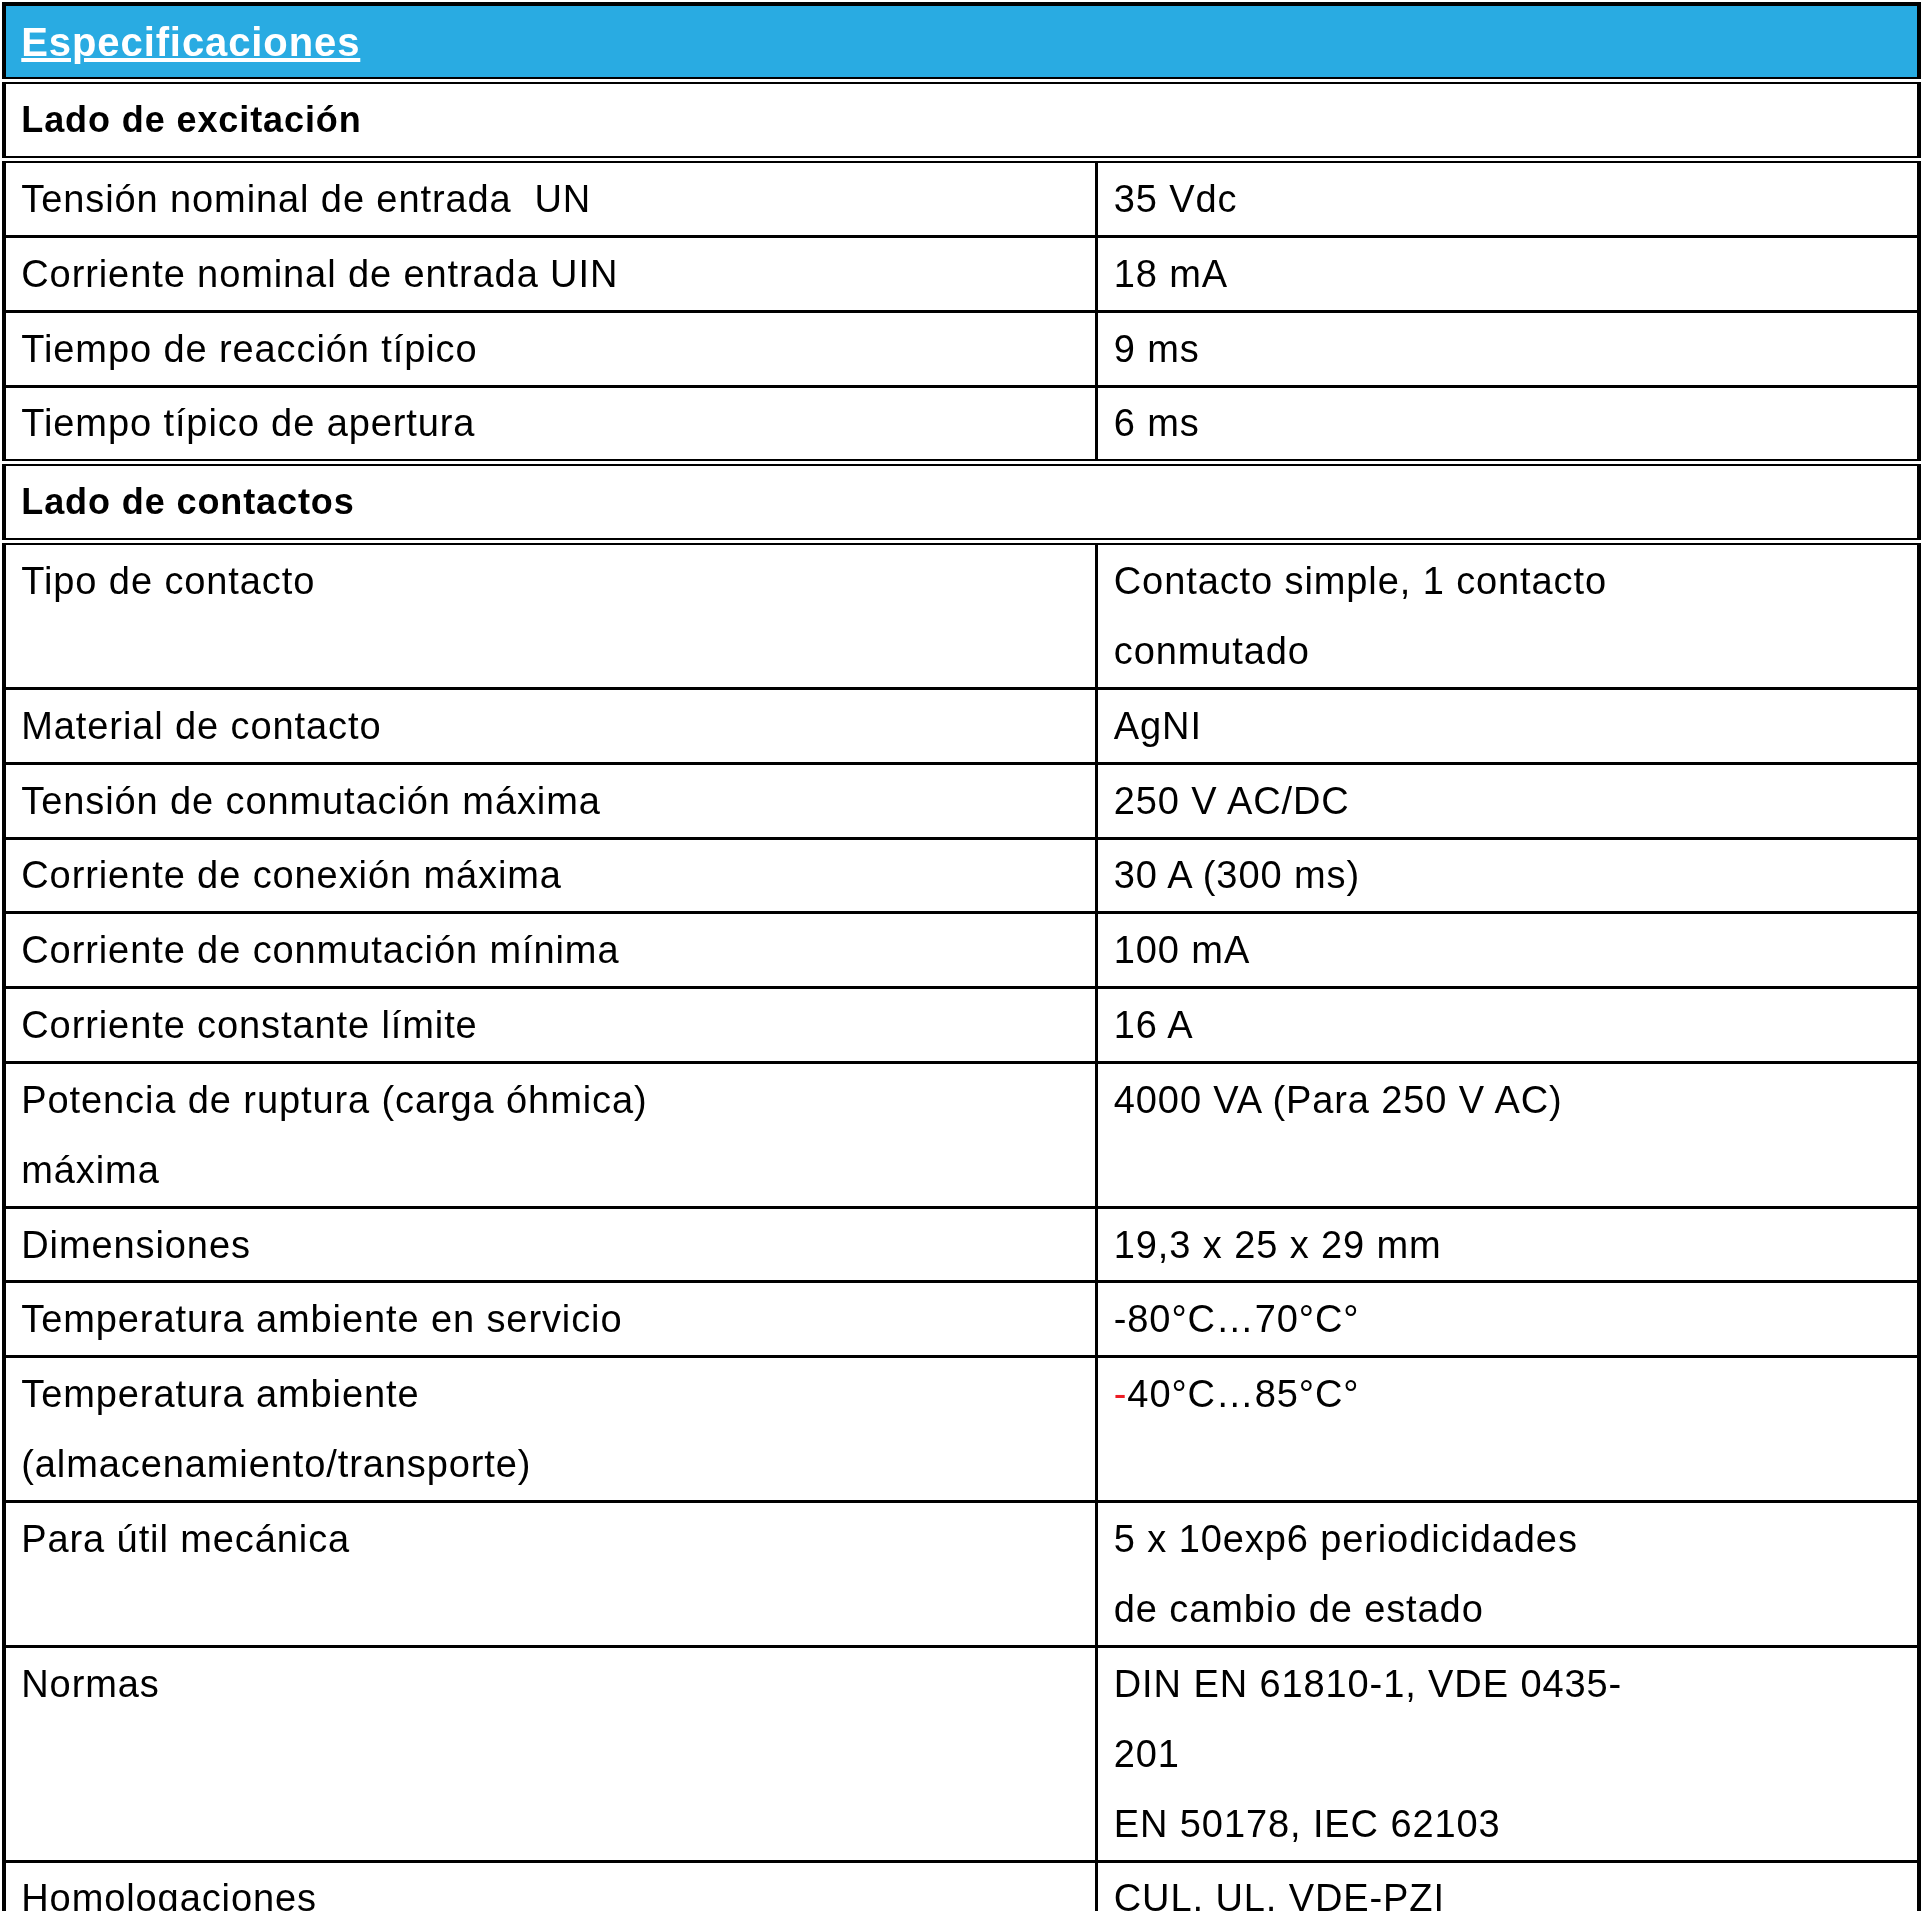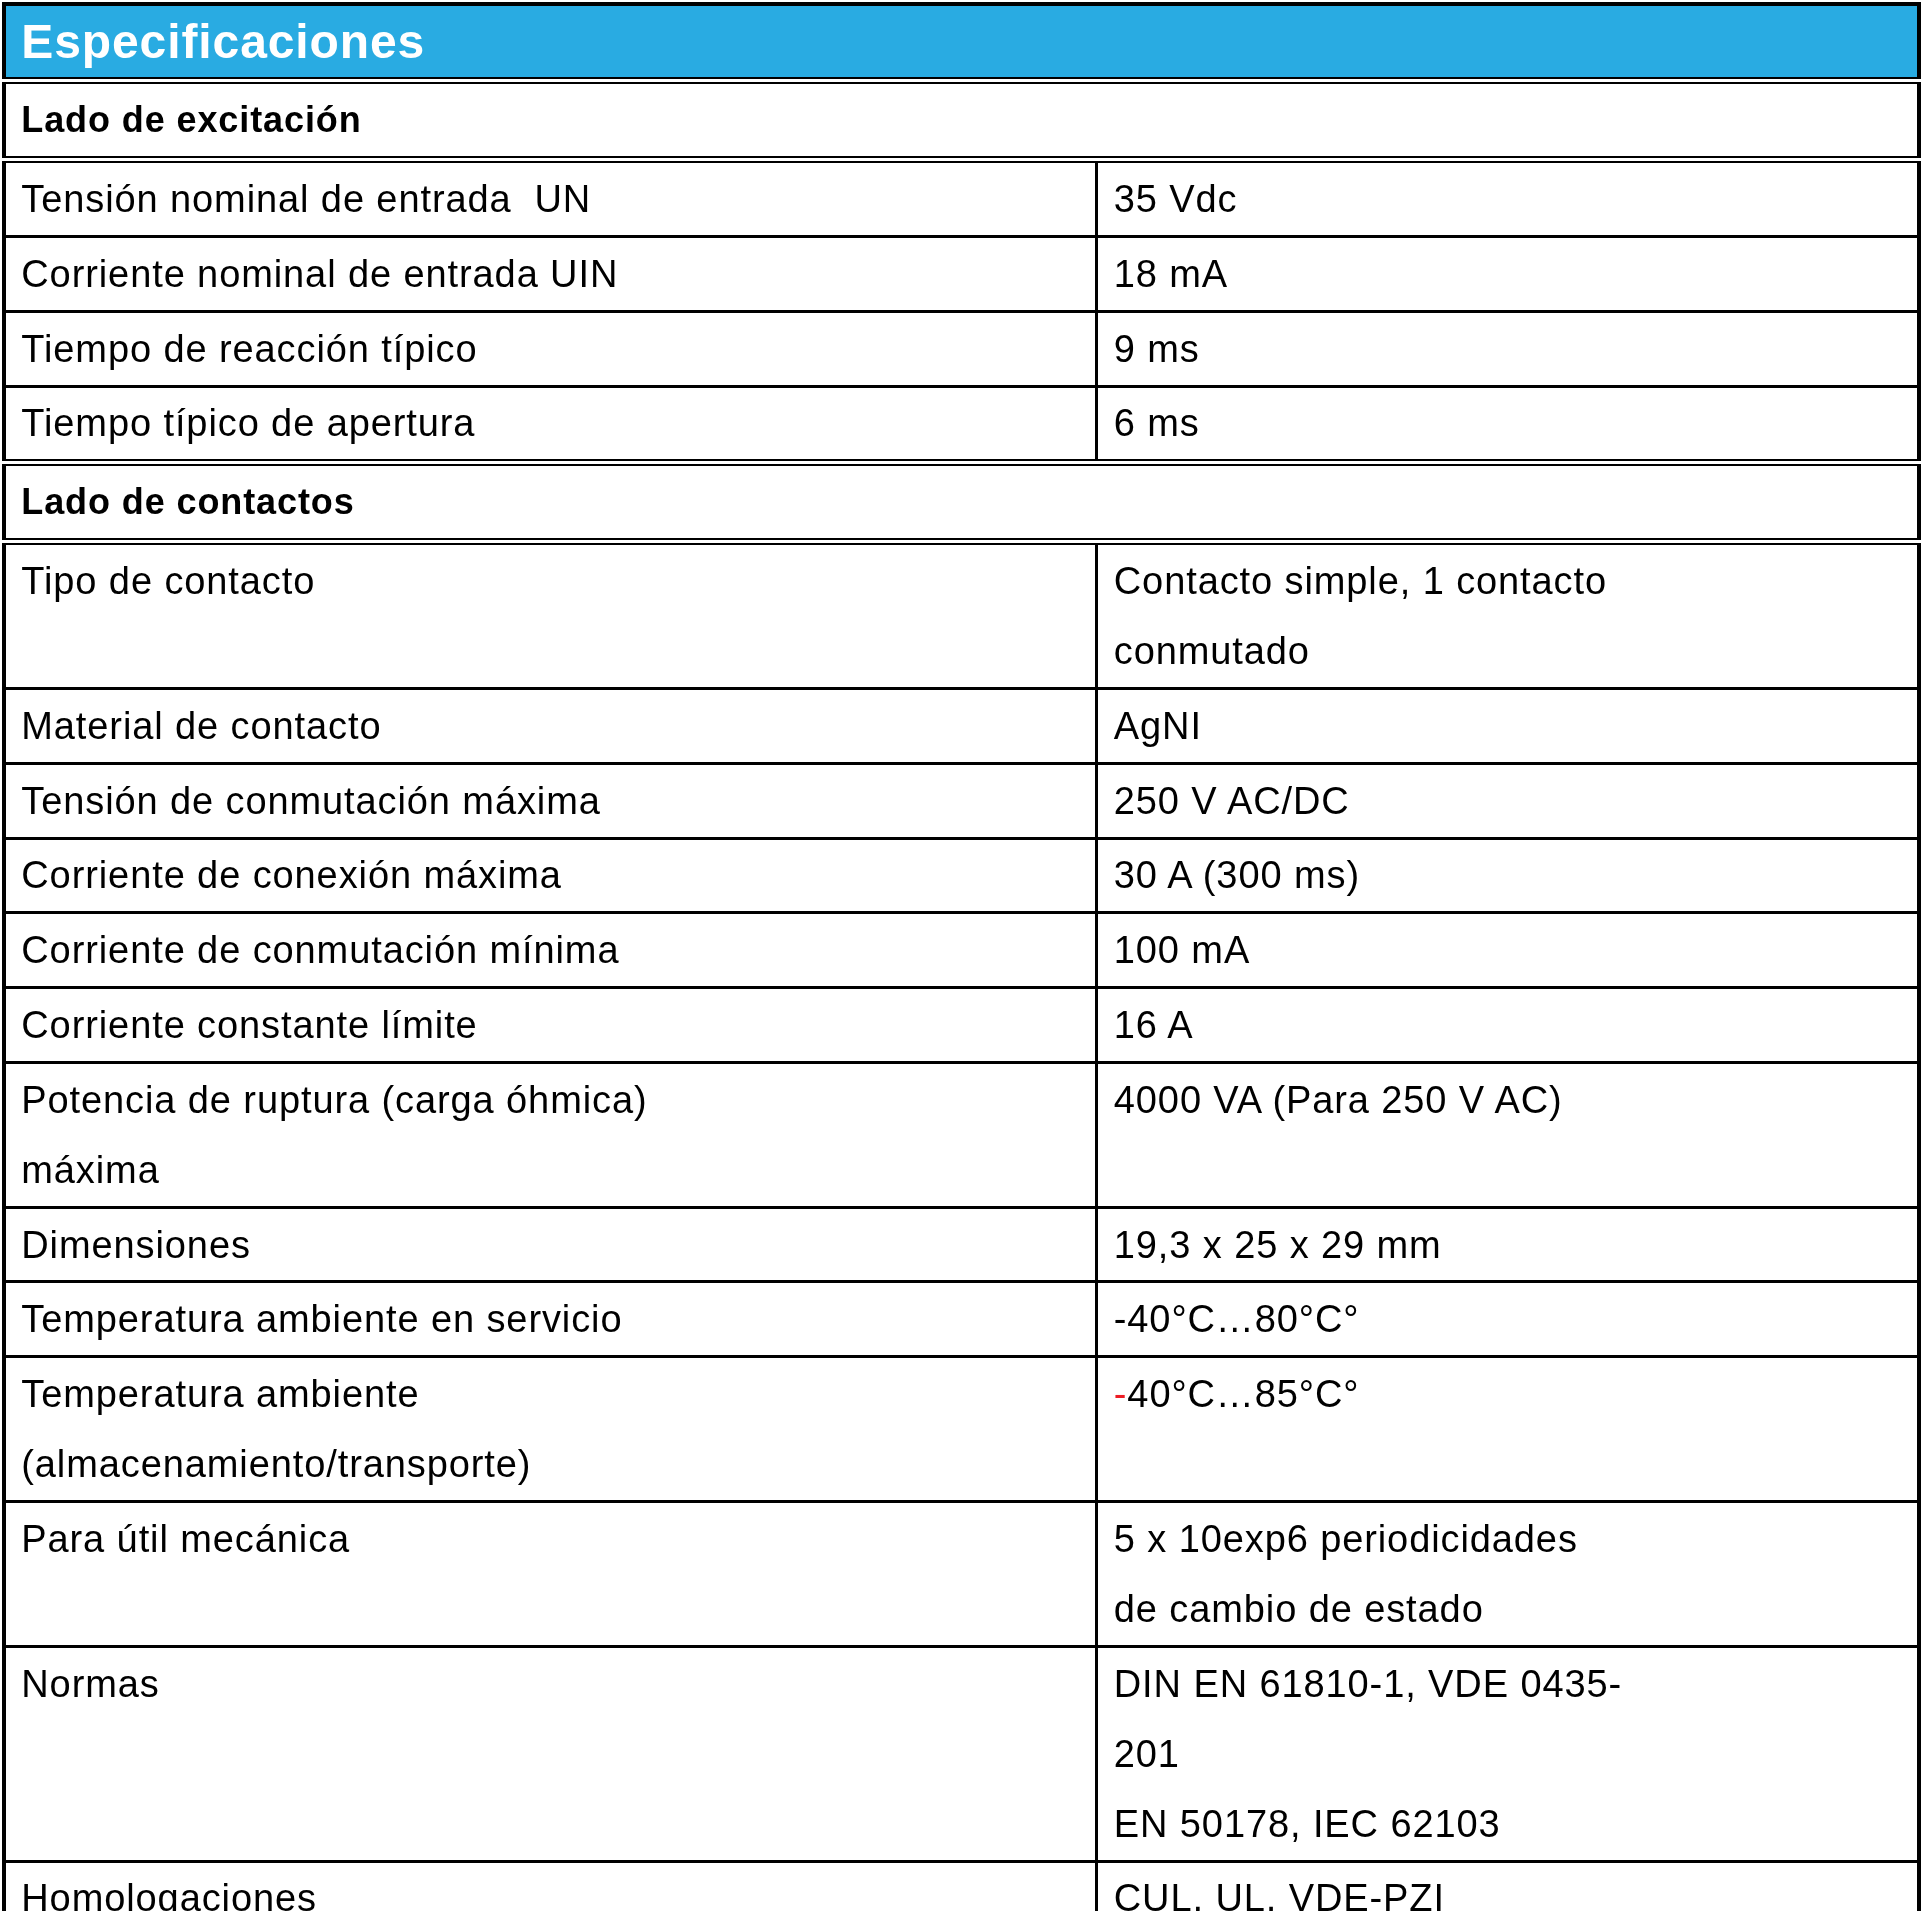--- a/index.html
+++ b/index.html
@@ -28,22 +28,23 @@
     line-height: 70px;
     letter-spacing: 0.9px;
     color: #000000;
     white-space: pre-wrap;
     overflow: hidden;
   }
   tr.header-row td {
     background: #29abe2;
     color: #ffffff;
     font-weight: bold;
-    font-size: 48px;
+    font-size: 40px;
     border-bottom: 3.5px solid #000000;
+    text-decoration: underline;
   }
   tr.section-row td {
     font-weight: bold;
     font-size: 36px;
     border-top: 7px double #000000;
     border-bottom: 7px double #000000;
   }
   td.value-cell .accent { color: #ed1c24; }
 </style>
 </head>
@@ -110,21 +111,21 @@
           <td class="label-cell">Potencia de ruptura (carga óhmica)
 máxima</td>
           <td class="value-cell"><span>4000 VA (Para 250 V AC)</span></td>
         </tr>
         <tr class="data-row">
           <td class="label-cell">Dimensiones</td>
           <td class="value-cell"><span>19,3 x 25 x 29 mm</span></td>
         </tr>
         <tr class="data-row">
           <td class="label-cell">Temperatura ambiente en servicio</td>
-          <td class="value-cell"><span>-40°C…80°C°</span></td>
+          <td class="value-cell"><span>-80°C…70°C°</span></td>
         </tr>
         <tr class="data-row">
           <td class="label-cell">Temperatura ambiente
 (almacenamiento/transporte)</td>
           <td class="value-cell"><span class="accent" style="color: rgb(237, 28, 36);">-</span><span>40°C…85°C°</span></td>
         </tr>
         <tr class="data-row">
           <td class="label-cell">Para útil mecánica</td>
           <td class="value-cell"><span>5 x 10exp6 periodicidades
 de cambio de estado</span></td>

